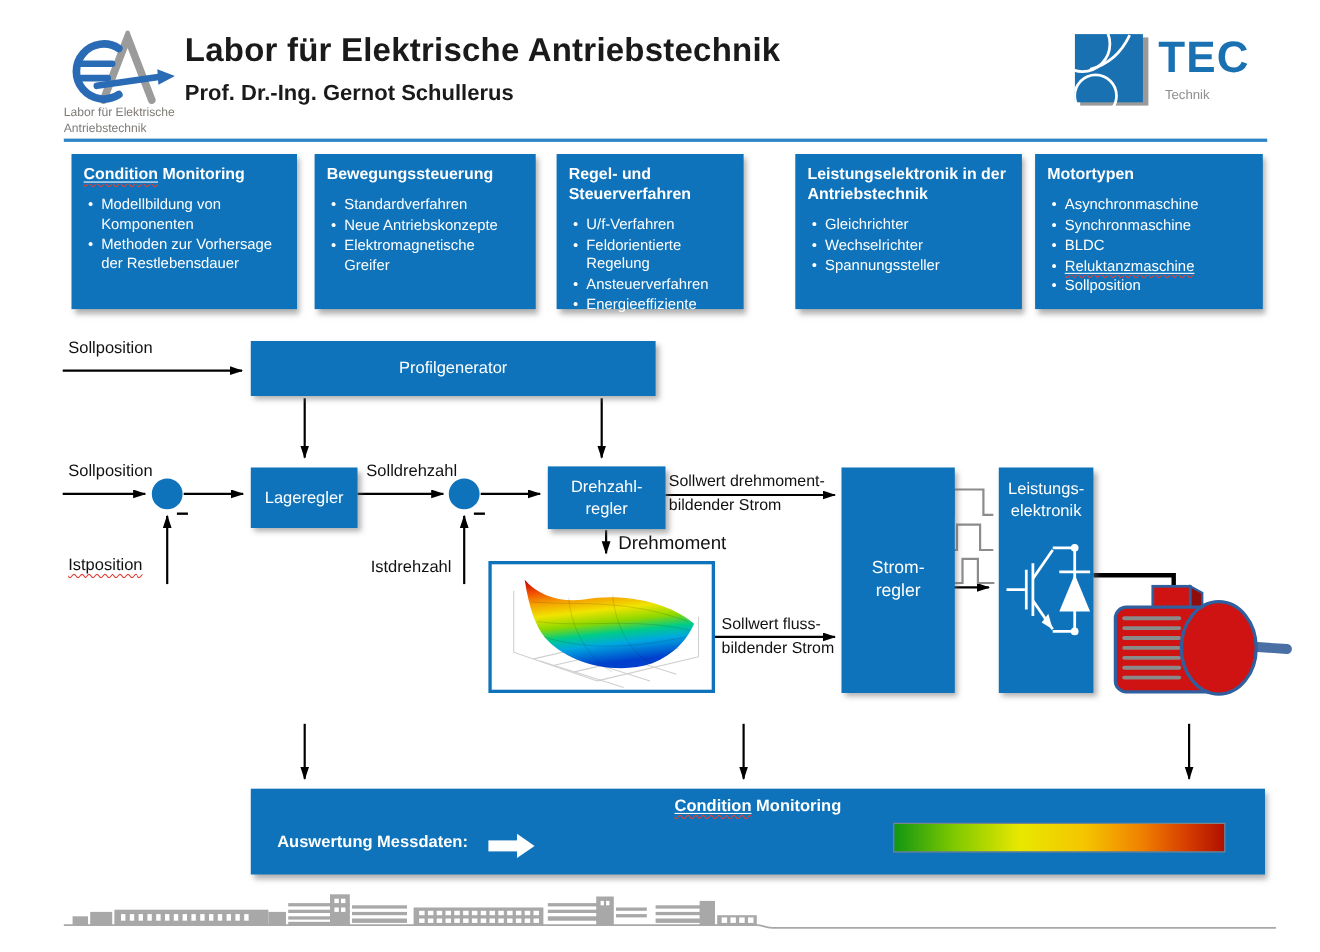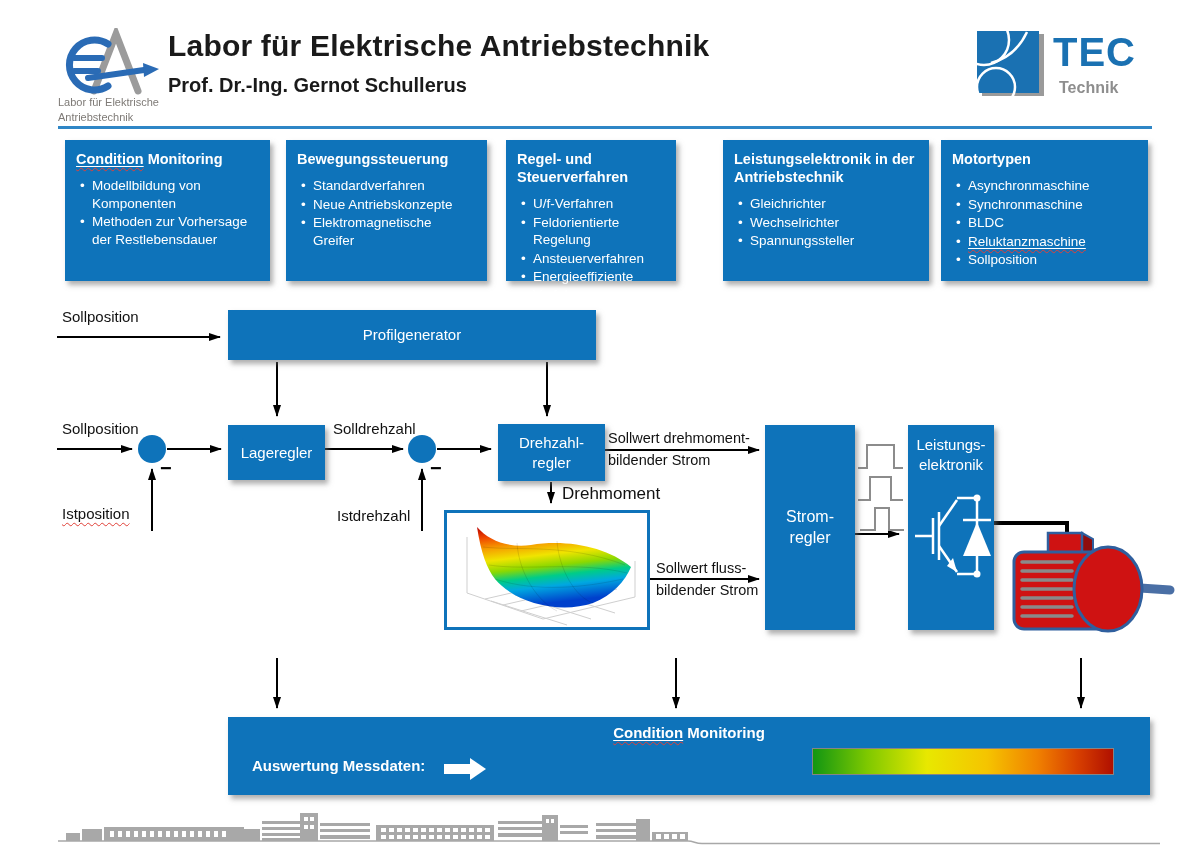--- a/index.html
+++ b/index.html
@@ -11,21 +11,21 @@
   .canvas{
     position:relative;width:1200px;height:865px;background:#fff;
     font-family:"Liberation Sans",sans-serif;color:var(--ink);overflow:hidden;
   }
   .abs{position:absolute;}
   
   .page-title{font-size:30px;font-weight:700;letter-spacing:.2px;}
   .page-subtitle{font-size:20px;font-weight:700;}
   .logo-caption{font-size:11px;font-weight:400;color:#7e7a76;line-height:1.0;}
   .tec-name{font-size:40px;font-weight:700;color:#1a71b2;letter-spacing:1px;line-height:1;}
-  .tec-sub{font-size:16px;color:#8e8e8e;font-weight:bold;}
+  .tec-sub{font-size:12px;color:#8e8e8e;}
   .divider{height:3px;background:var(--divider);}
   
   .topic-box{
     position:absolute;top:140px;height:141px;background:var(--blue);color:#fff;
     padding:9px 11px;box-sizing:border-box;box-shadow:3px 4px 5px rgba(110,110,110,.55);
   }
   .topic-box h3{margin:1px 0 9px 0;font-size:14.5px;font-weight:700;line-height:1.25;}
   .topic-box ul{margin:0;padding:0 0 0 4px;list-style:none;font-size:13.5px;line-height:1.3;}
   .topic-box li{position:relative;padding-left:12px;margin-bottom:1px;}
   .topic-box li::before{content:"•";position:absolute;left:0;top:0;}
@@ -221,21 +221,21 @@
         <path d="M48,66 C90,80 140,74 176,66"></path>
         <path d="M70,30 C72,60 90,88 110,98"></path>
         <path d="M110,28 C112,56 128,84 146,90"></path>
       </g>
     </svg>
   </div>
 
   <div class="dlabel small" style="left:656px;top:560px">Sollwert fluss-</div>
   <div class="dlabel small" style="left:656px;top:582px">bildender Strom</div>
 
-  <div class="blk" style="left:765px;top:425px;width:90px;height:205px;font-size:16px">
+  <div class="blk" style="left:765px;top:425px;width:103px;height:205px;font-size:16px">
     <span>Strom-</span>
     <span>regler</span>
   </div>
 
   <div class="blk" style="left:908px;top:425px;width:86px;height:205px;justify-content:flex-start;padding-top:10px;box-sizing:border-box">
     <span>Leistungs-</span>
     <span>elektronik</span>
     <svg width="84" height="110" viewBox="0 0 84 110" style="margin-top:14px">
       <g stroke="#fff" stroke-width="2.5" fill="none">
         <path d="M6,48 H24"></path>

